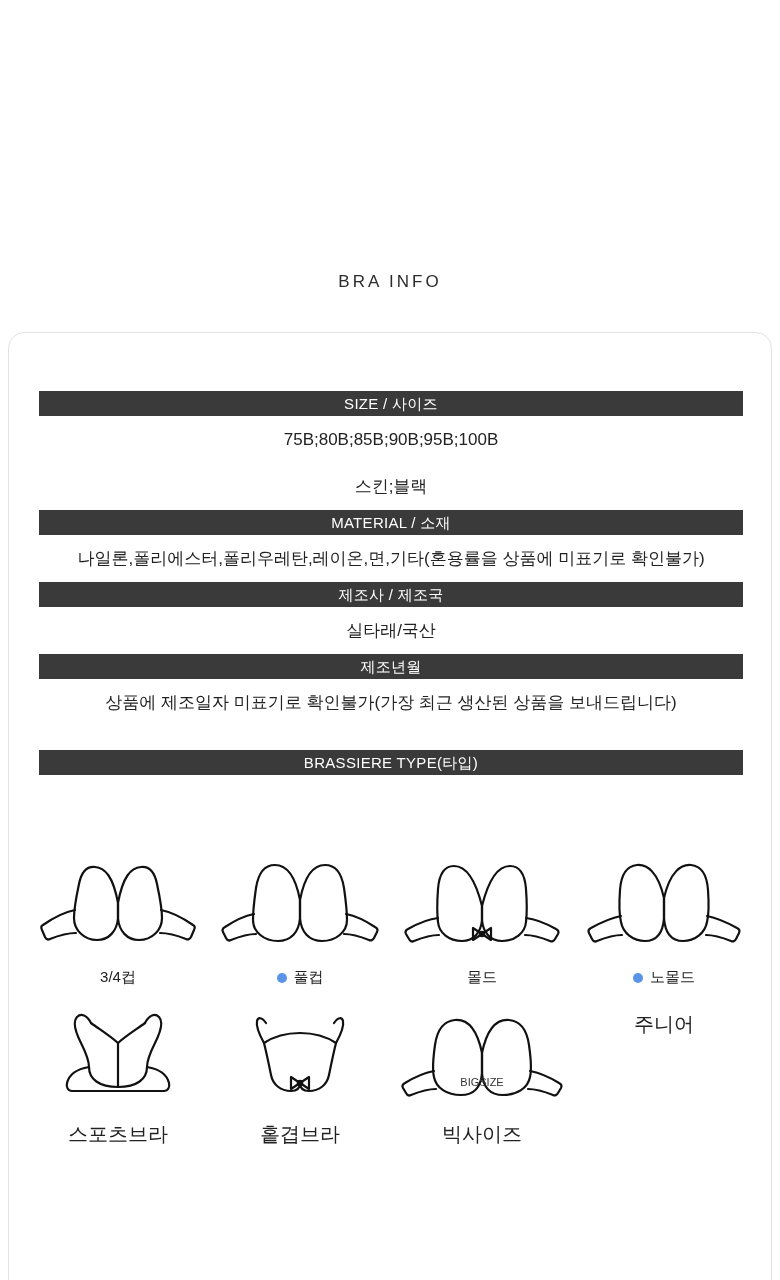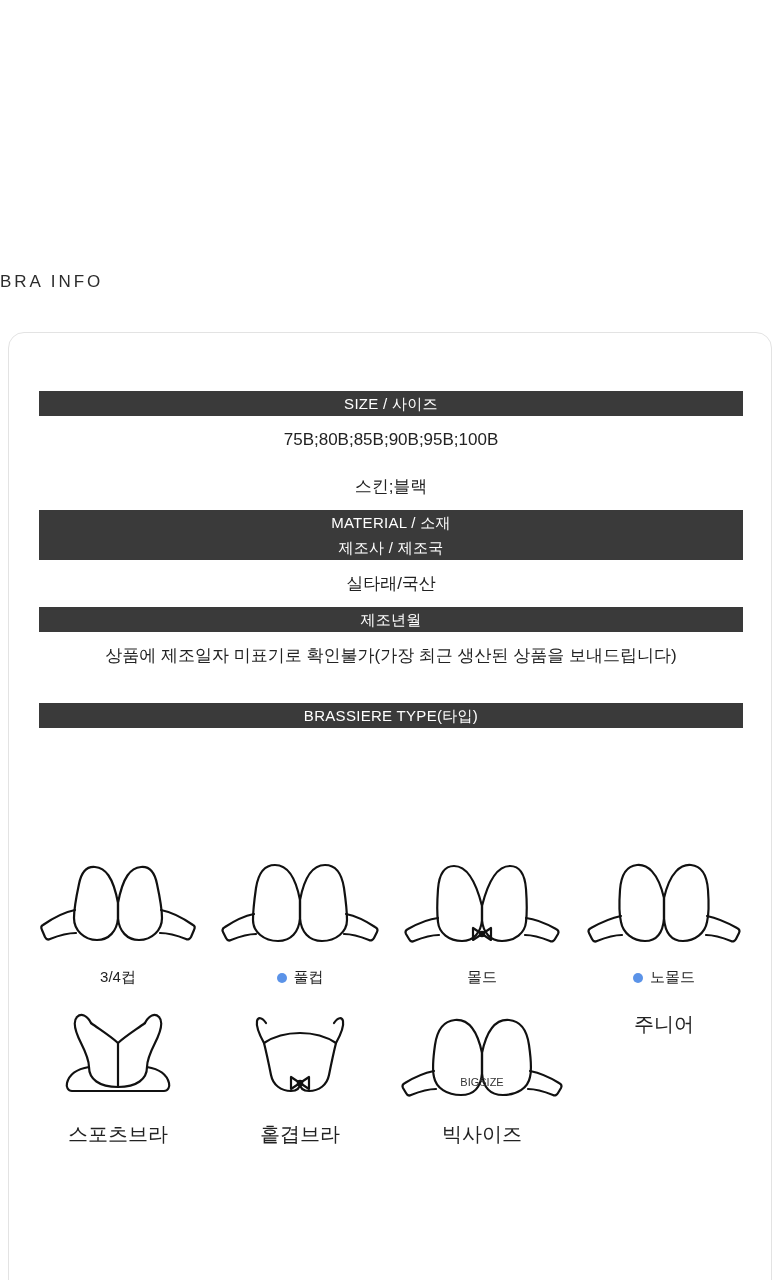--- a/index.html
+++ b/index.html
@@ -14,20 +14,21 @@
     position: relative;
     width: 780px;
     height: 1280px;
     overflow: hidden;
   }
   .title {
     position: absolute;
     top: 272px;
     left: 0;
     width: 780px;
+    text-align: center;
     font-size: 17px;
     letter-spacing: 3px;
     color: #2c2c2c;
     font-weight: 400;
   }
   .card {
     position: absolute;
     top: 332px;
     left: 8px;
     width: 764px;
@@ -117,20 +118,21 @@
   <div class="card">
 
     <div class="table">
 
       <div class="row-head">SIZE / 사이즈</div>
       <div class="row-val">75B;80B;85B;90B;95B;100B</div>
 
       <div class="row-val">스킨;블랙</div>
 
       <div class="row-head">MATERIAL / 소재</div>
+      <div class="row-val">나일론,폴리에스터,폴리우레탄,레이온,면,기타(혼용률을 상품에 미표기로 확인불가)</div>
 
       <div class="row-head">제조사 / 제조국</div>
       <div class="row-val">실타래/국산</div>
 
       <div class="row-head">제조년월</div>
       <div class="row-val">상품에 제조일자 미표기로 확인불가(가장 최근 생산된 상품을 보내드립니다)</div>
 
       <div class="row-head type-head">BRASSIERE TYPE(타입)</div>
     </div>
 

